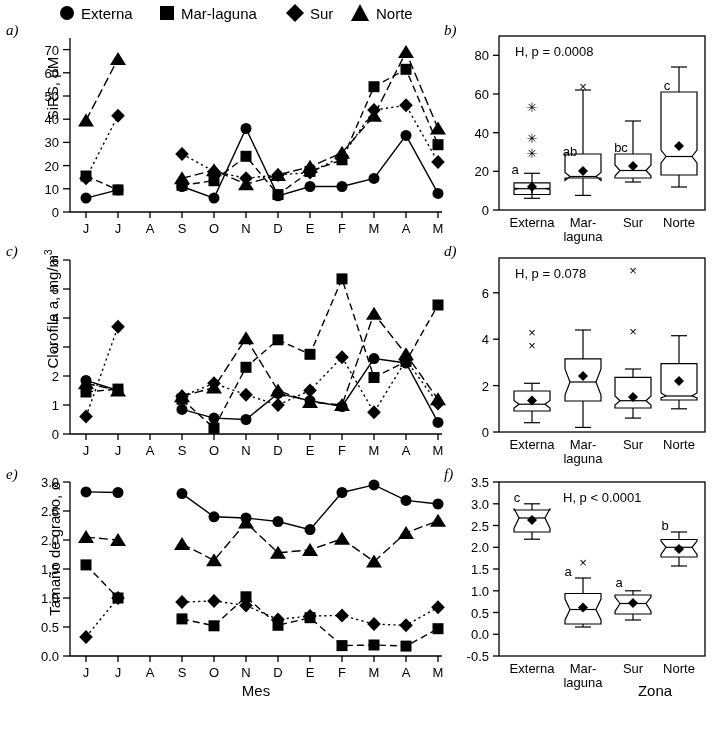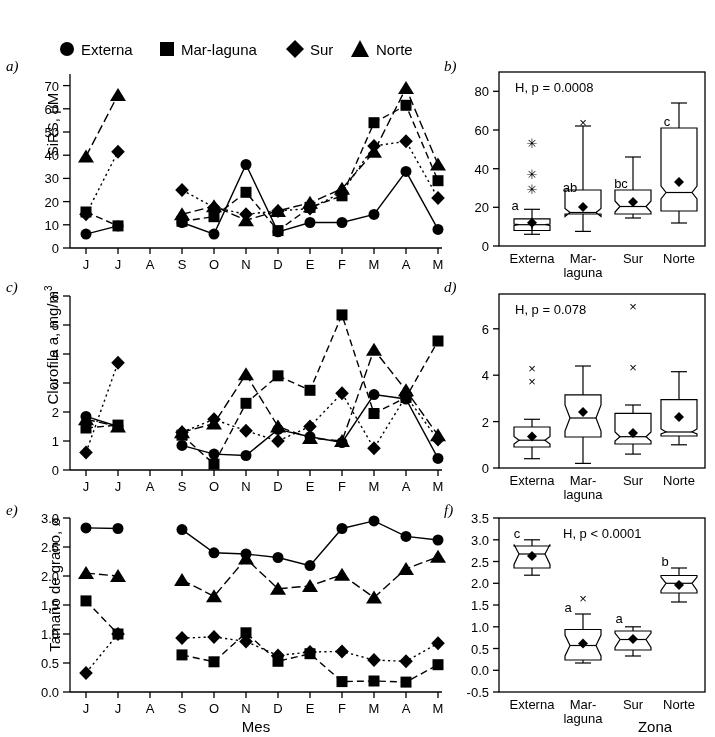--- a/index.html
+++ b/index.html
@@ -1,17 +1,17 @@
 <!DOCTYPE html>
 <html><head>
 <meta charset="utf-8">
 <style>
   html,body{margin:0;padding:0;background:#ffffff;}
   body{width:715px;height:737px;font-family:"Liberation Sans",sans-serif;color:#000;position:relative;overflow:hidden;}
-  #root{position:relative;width:715px;height:543px;margin-top:36px;}
+  #root{position:relative;width:715px;height:543px;}
   .panel{position:absolute;}
   .plabel{position:absolute;font-size:15px;font-style:italic;font-family:"Liberation Serif",serif;}
   svg{display:block;overflow:visible;}
   text{font-family:"Liberation Sans",sans-serif;fill:#000;}
   .ticklab{font-size:13px;}
   .axtitle{font-size:15px;}
   .legtxt{font-size:15px;}
   .grptxt{font-size:13px;}
   .statstxt{font-size:13px;}
   line,path,polyline{shape-rendering:geometricPrecision;}

